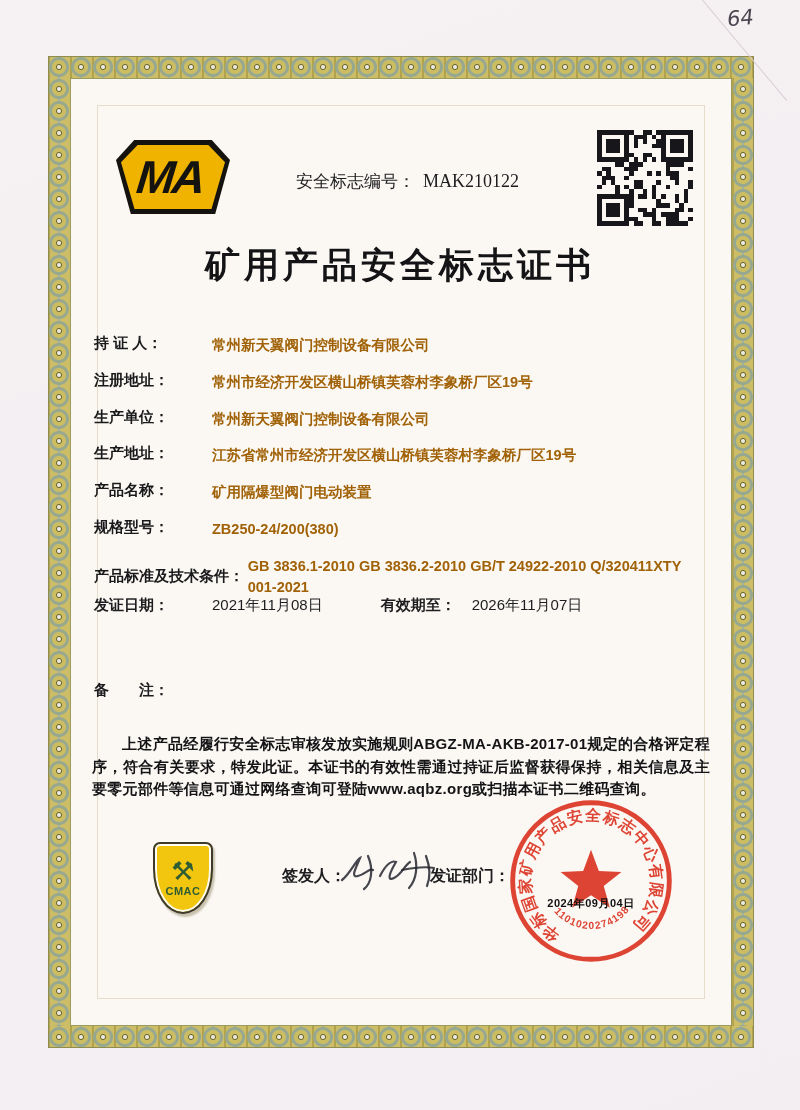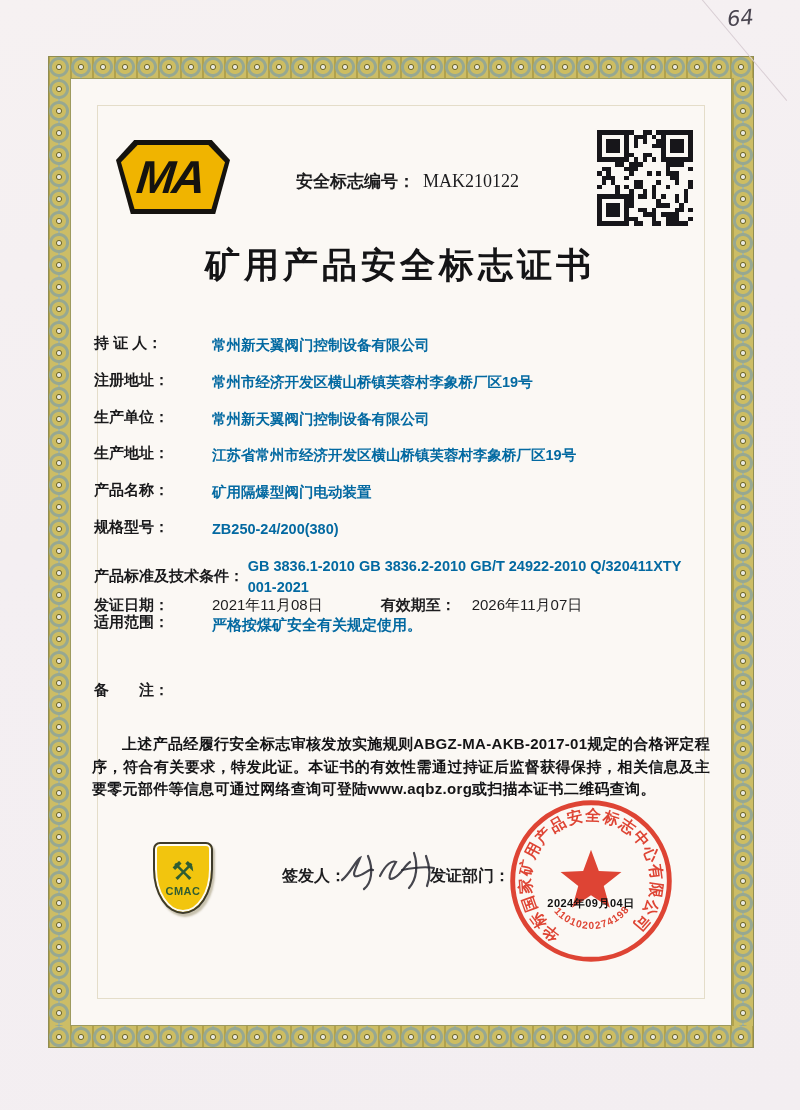--- a/index.html
+++ b/index.html
@@ -34,34 +34,34 @@
     background:#15130f;
     clip-path:polygon(16% 0%,84% 0%,100% 27%,87% 100%,13% 100%,0% 27%);
     filter:drop-shadow(2px 3px 1px rgba(120,100,20,.45));}
   .ma-badge .ma-inner{position:absolute;inset:5px;background:#f0b400;
     clip-path:polygon(16% 0%,84% 0%,100% 27%,87% 100%,13% 100%,0% 27%);
     display:flex;align-items:center;justify-content:center;}
   .ma-badge .ma-text{font-weight:900;font-style:italic;font-size:46px;letter-spacing:-3px;
     color:#15130f;transform:skewX(-6deg);line-height:1;padding-right:6px;}
 
   .cert-no{position:absolute;left:296px;top:170px;font-size:17px;white-space:nowrap;}
-  .cert-no .lbl{font-weight:700;}
+  .cert-no .lbl{font-weight:400;}
   .cert-no .val{font-family:"Liberation Serif","DejaVu Serif",serif;font-size:18px;margin-left:8px;}
 
   .qr{position:absolute;left:597px;top:130px;width:96px;height:96px;}
   .qr svg{width:100%;height:100%;shape-rendering:crispEdges;}
 
   .doc-title{position:absolute;left:0;right:0;top:242px;text-align:center;
     font-size:35px;font-weight:900;letter-spacing:4px;color:#141416;}
 
   
   .fields{position:absolute;left:94px;top:334px;width:618px;}
   .row{display:flex;margin-bottom:14px;}
   .row .lbl{min-width:118px;font-weight:700;font-size:15px;white-space:nowrap;color:#19191b;}
-  .row .val{font-weight:700;font-size:14.5px;line-height:1.5;padding-top:1px;color:#0369a1;}
+  .row .val{font-weight:700;font-size:14.5px;line-height:1.5;padding-top:1px;color:#a16207;}
   .row.std .lbl{min-width:0;margin-right:14px;align-self:center;}
   .row.scope .val{font-family:"Liberation Serif","DejaVu Serif",serif;font-size:15px;}
 
   .dates{position:absolute;left:94px;top:596px;display:flex;font-size:15px;}
   .dates .lbl{font-weight:700;min-width:118px;white-space:nowrap;}
   .dates .val{font-weight:400;}
   .dates .pair2{margin-left:58px;display:flex;}
   .dates .pair2 .lbl{min-width:0;margin-right:16px;}
 
   .remark{position:absolute;left:94px;top:638px;font-weight:700;font-size:15px;margin-top:43px;}
@@ -367,24 +367,20 @@
       <span class="val">矿用隔爆型阀门电动装置</span>
     </div>
     <div class="row">
       <span class="lbl">规格型号：</span>
       <span class="val">ZB250-24/200(380)</span>
     </div>
     <div class="row std">
       <span class="lbl">产品标准及技术条件：</span>
       <span class="val">GB 3836.1-2010 GB 3836.2-2010 GB/T 24922-2010 Q/320411XTY 001-2021</span>
     </div>
-    <div class="row scope">
-      <span class="lbl">适用范围：</span>
-      <span class="val">严格按煤矿安全有关规定使用。</span>
-    </div>
   </div>
 
   <div class="dates">
     <span class="lbl">发证日期：</span>
     <span class="val">2021年11月08日</span>
     <span class="pair2">
       <span class="lbl">有效期至：</span>
       <span class="val">2026年11月07日</span>
     </span>
   </div>

